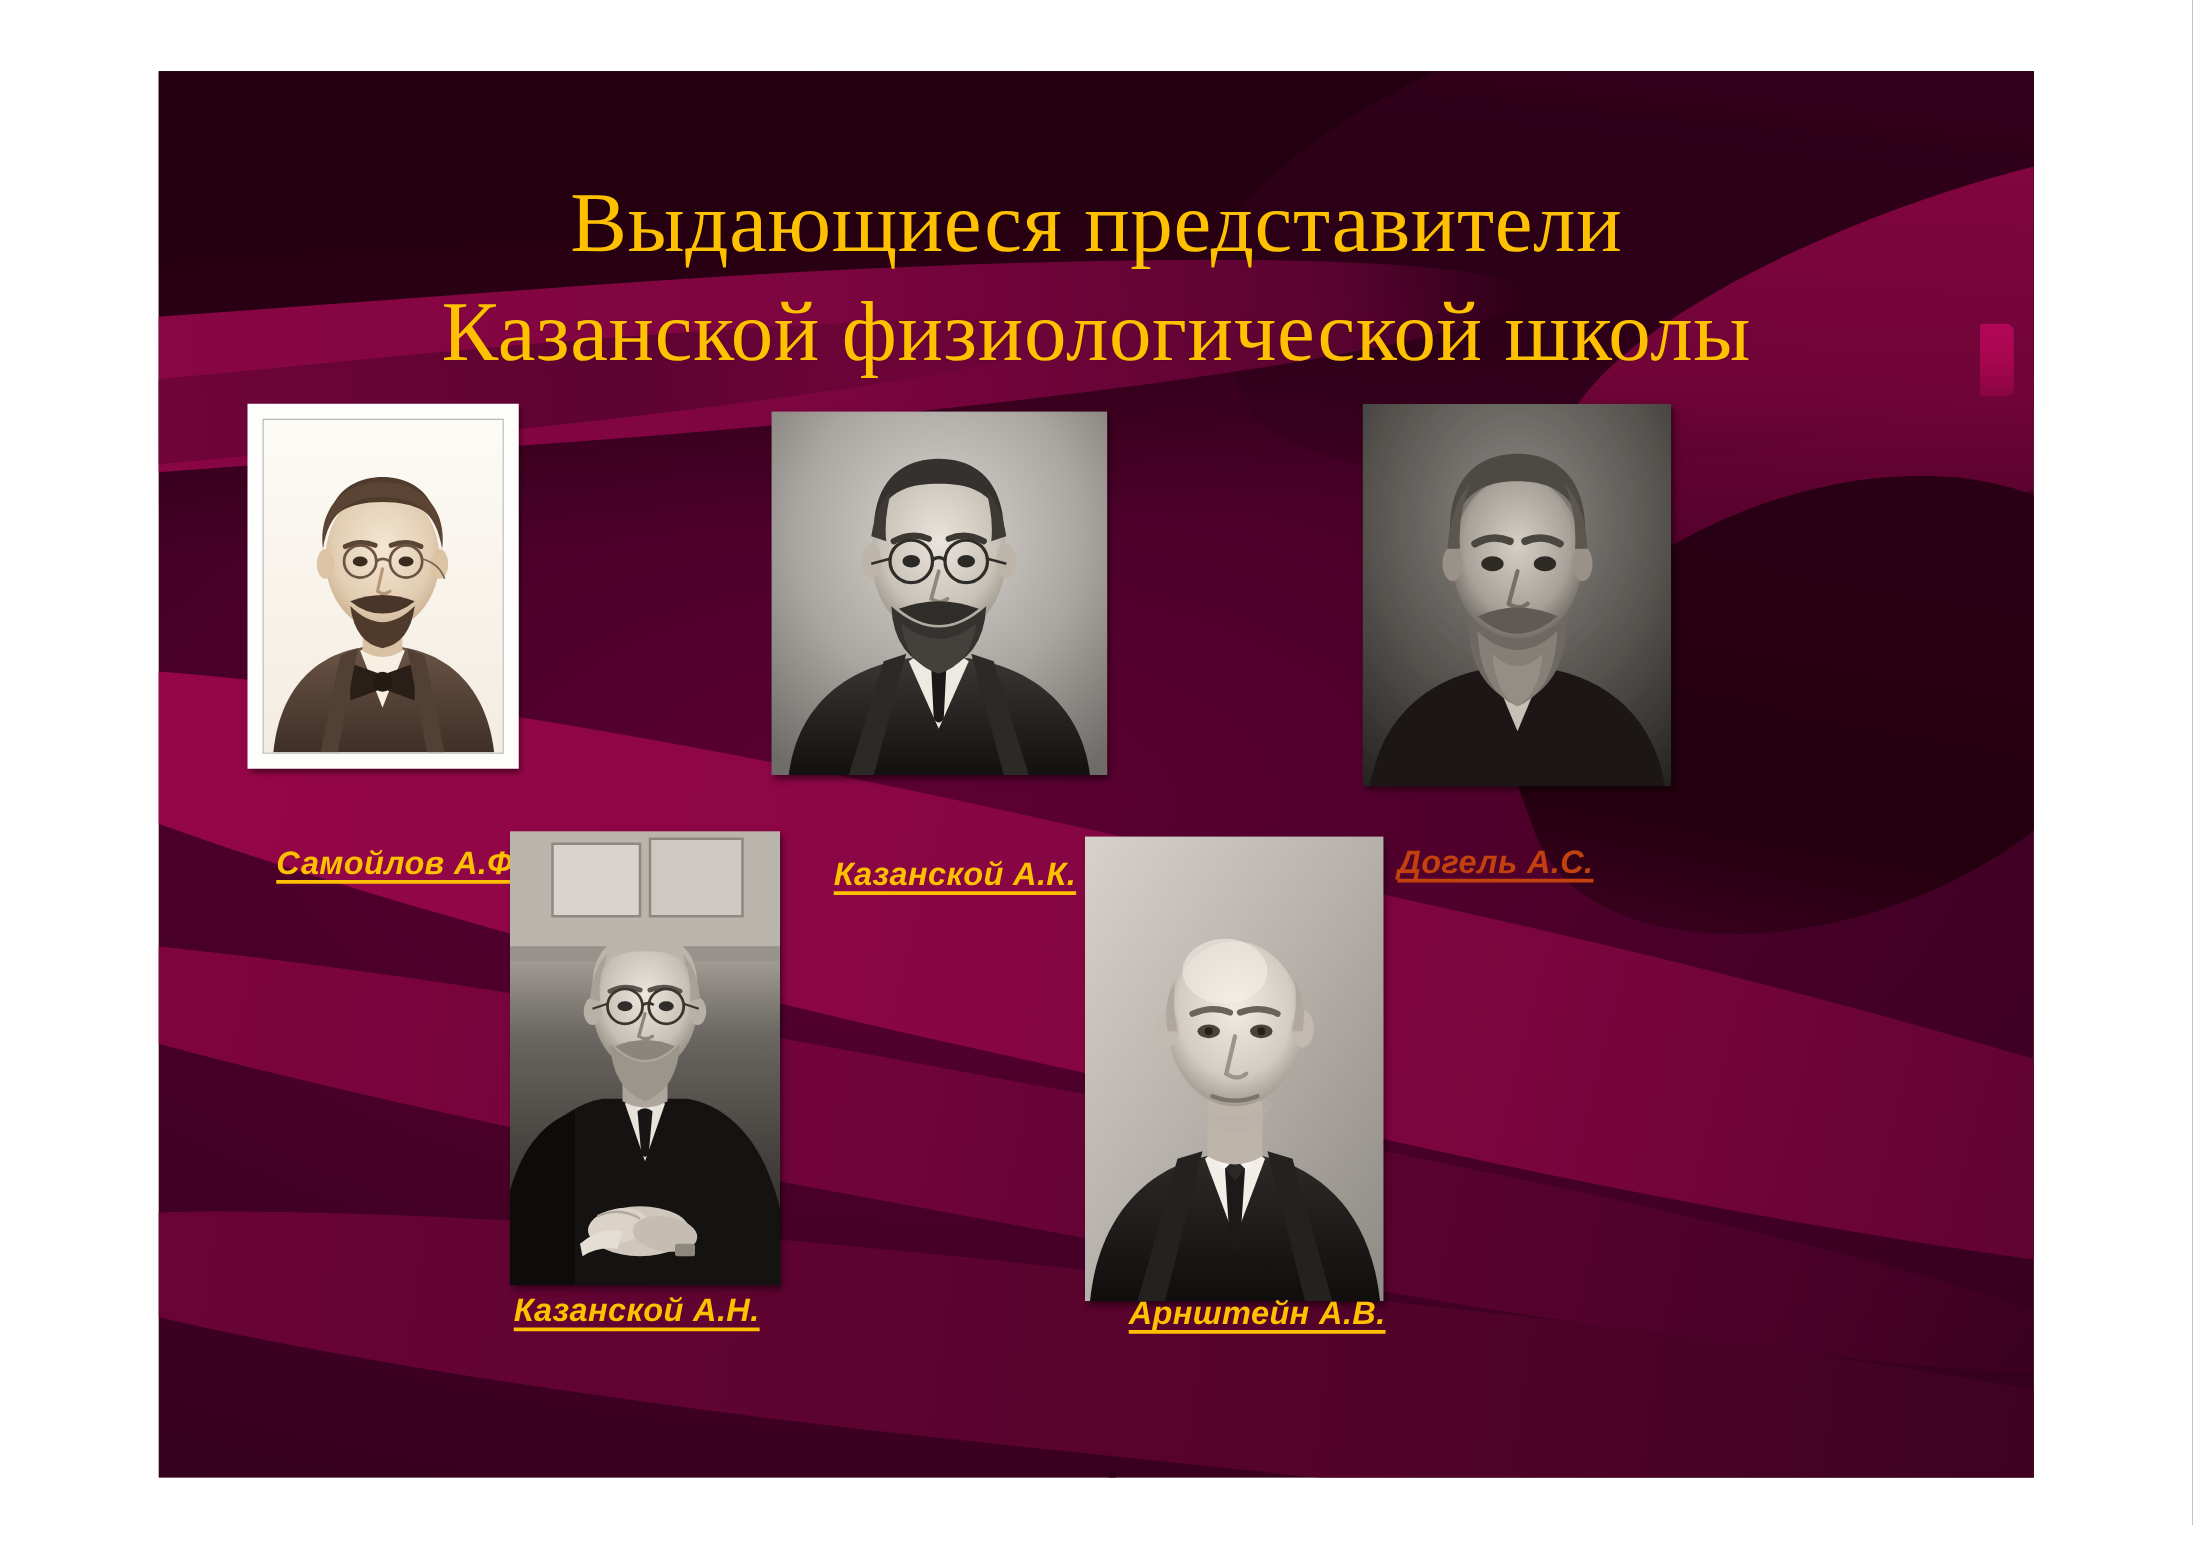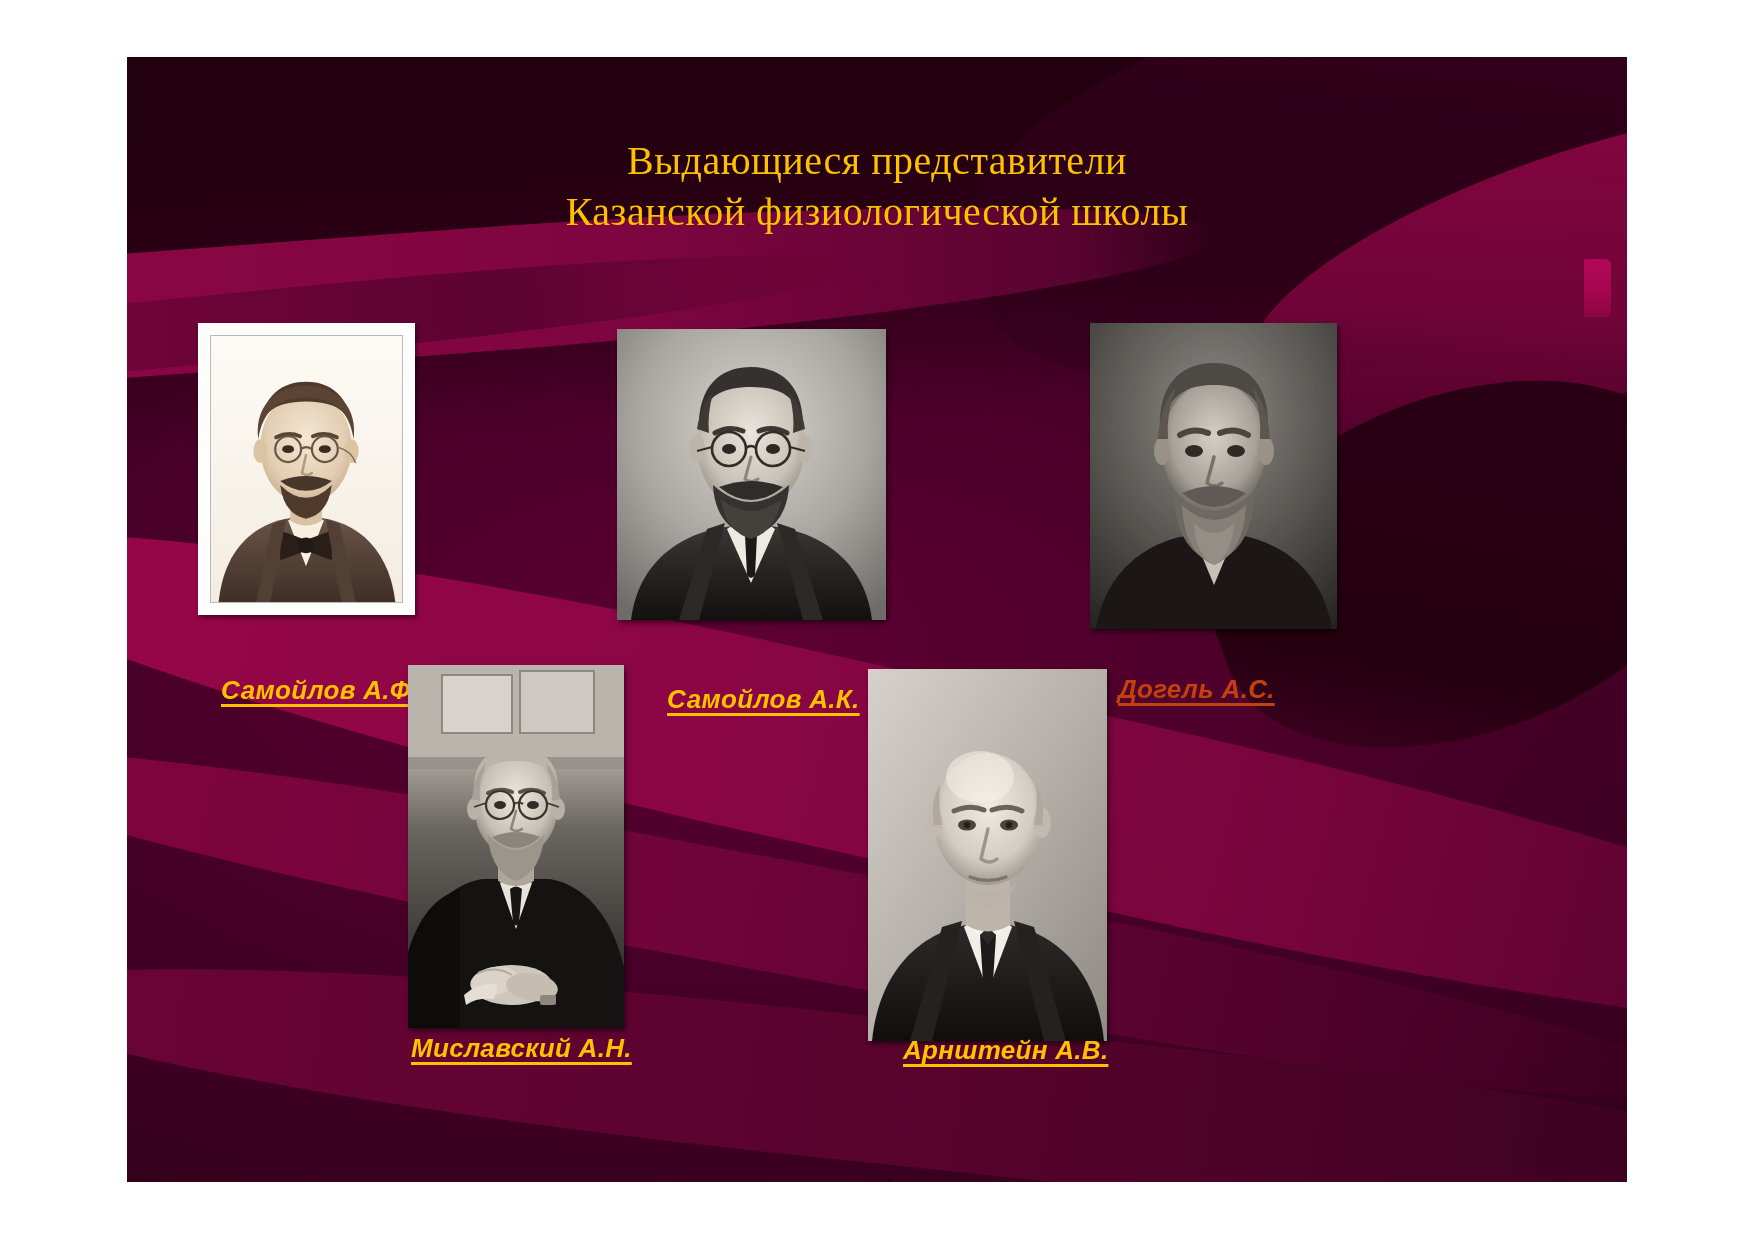--- a/index.html
+++ b/index.html
@@ -140,21 +140,21 @@
   }
 
   
   #title {
     position: absolute;
     left: 0;
     top: 78px;
     width: 100%;
     text-align: center;
     font-family: "Liberation Serif", "DejaVu Serif", serif;
-    font-size: 40px;
+    font-size: 68px;
     line-height: 1.28;
     color: #ffc000;
     letter-spacing: 0.5px;
     white-space: pre-line;
     text-shadow: 0 0 1px rgba(0,0,0,.35);
   }
 
   
   .photo {
     position: absolute;
@@ -381,21 +381,21 @@
       <path d="M173 118 L188 122" stroke="#2f2d2a" stroke-width="2" fill="none"></path>
 
       <path d="M134 128 L128 150 q7 5 13 0" stroke="#8f877c" stroke-width="3" fill="none" stroke-linecap="round"></path>
 
       <path d="M102 158 q32 -12 64 0 q-16 13 -32 13 q-16 0 -32 -13 Z" fill="#2f2d2a"></path>
 
       <path d="M96 156 q38 34 76 0 q-2 42 -38 52 q-36 -10 -38 -52 Z" fill="#35322f"></path>
       <path d="M104 170 q30 24 60 0 q-4 32 -30 40 q-26 -8 -30 -40 Z" fill="#44403c"></path>
     </svg>
   </div>
-  <div class="caption" id="cap-arnshtein">Самойлов А.К.</div>
+  <div class="caption" id="cap-arnshtein">Казанской А.К.</div>
 
   <div class="photo" id="photo-dogel">
     <svg class="img" viewBox="0 0 247 306" preserveAspectRatio="xMidYMid slice">
       <defs>
         <radialGradient id="bw3bg" cx="50%" cy="30%" r="85%">
           <stop offset="0%" stop-color="#8d8a86"></stop>
           <stop offset="55%" stop-color="#575450"></stop>
           <stop offset="100%" stop-color="#252321"></stop>
         </radialGradient>
         <radialGradient id="bw3face" cx="50%" cy="42%" r="58%">
@@ -511,21 +511,21 @@
       <ellipse cx="104" cy="320" rx="40" ry="20" fill="#cfc7bc"></ellipse>
       <ellipse cx="86" cy="316" rx="24" ry="14" fill="#dbd3c8" transform="rotate(-12 86 316)"></ellipse>
       <ellipse cx="124" cy="322" rx="26" ry="14" fill="#c6bdb2" transform="rotate(8 124 322)"></ellipse>
       <path d="M70 308 q18 -8 34 2" stroke="#b3aa9e" stroke-width="2" fill="none"></path>
 
       <path d="M56 330 q16 -14 34 -10 l-4 14 q-16 -2 -28 6 Z" fill="#e4ded4"></path>
 
       <rect x="132" y="330" width="16" height="10" rx="2" fill="#8e877d"></rect>
     </svg>
   </div>
-  <div class="caption" id="cap-mislavsky">Миславский А.Н.</div>
+  <div class="caption" id="cap-mislavsky">Казанской А.Н.</div>
 
   <div class="photo" id="photo-kibyakov">
     <svg class="img" viewBox="0 0 239 372" preserveAspectRatio="xMidYMid slice">
       <defs>
         <linearGradient id="bw5bg" x1="0" y1="0" x2="1" y2="1">
           <stop offset="0%" stop-color="#d6d2cb"></stop>
           <stop offset="50%" stop-color="#b5b0a9"></stop>
           <stop offset="100%" stop-color="#8e8a84"></stop>
         </linearGradient>
         <radialGradient id="bw5face" cx="50%" cy="40%" r="60%">

